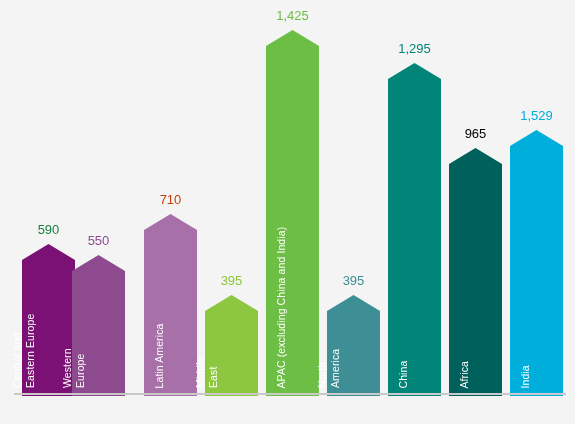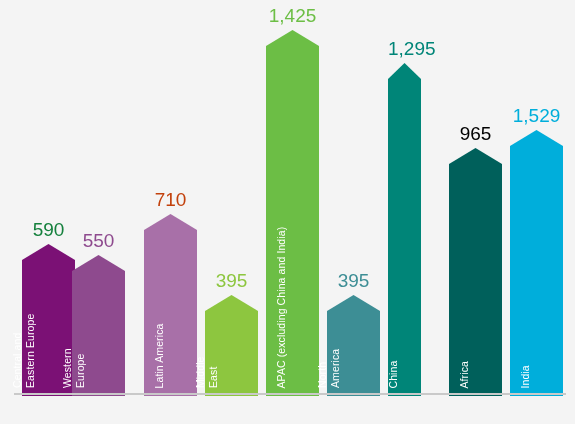--- a/index.html
+++ b/index.html
@@ -71,21 +71,21 @@
     bottom: 0;
     margin-left: -6px;
   }
 
   
   .bar-value {
     position: absolute;
     left: 0;
     width: 100%;
     text-align: center;
-    font-size: 19px;
+    font-size: 13px;
     line-height: 16px;
     white-space: nowrap;
   }
 
   
   #baseline {
     position: absolute;
     left: 14px;
     top: 393px;
     width: 552px;
@@ -167,21 +167,21 @@
         <div class="bar-value" style="color: rgb(61, 142, 149); top: 270px; bottom: auto;">395</div>
         <div class="bar-shape" style="height: 101px;">
           <svg viewBox="0 0 100 100" preserveAspectRatio="none" aria-hidden="true">
             <polygon points="0,100 0,15.842 50,0 100,15.842 100,100" fill="#3d8e95"></polygon>
           </svg>
         </div>
         <div class="bar-cat-label">
           <span class="rot" style="margin-left: -13px;"><span style="display: block;">North</span><span style="display: block;">America</span></span>
         </div>
       </div>
-      <div class="bar-group" style="left: 388px; width: 33px; height: 393px;">
+      <div class="bar-group" style="left: 388px; width: 53px; height: 393px;">
         <div class="bar-value" style="color: rgb(0, 133, 120); top: 38px; bottom: auto;">1,295</div>
         <div class="bar-shape" style="height: 333px;">
           <svg viewBox="0 0 100 100" preserveAspectRatio="none" aria-hidden="true">
             <polygon points="0,100 0,4.805 50,0 100,4.805 100,100" fill="#008578"></polygon>
           </svg>
         </div>
         <div class="bar-cat-label">
           <span class="rot" style="margin-left: -6px;"><span style="display: block;">China</span></span>
         </div>
       </div>

